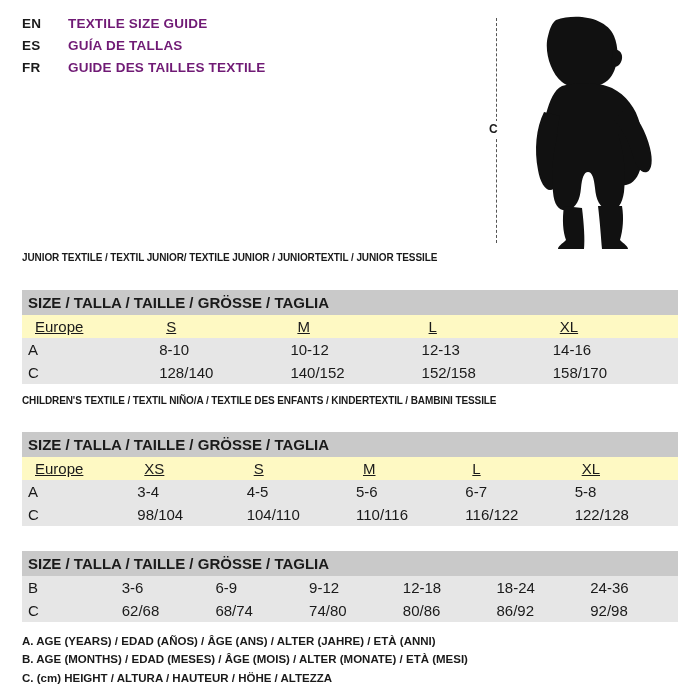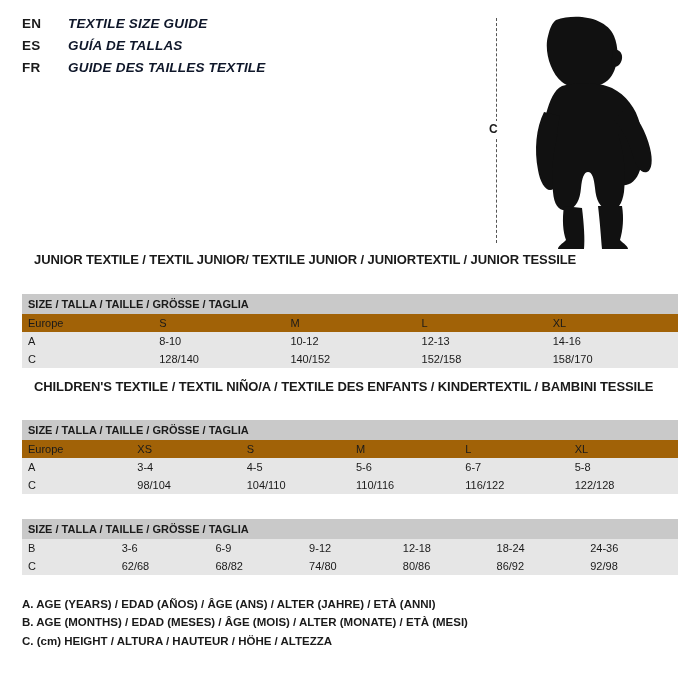--- a/index.html
+++ b/index.html
@@ -36,22 +36,21 @@
   .lang-table td {
     padding: 0 0 7px 0;
     vertical-align: top;
     white-space: nowrap;
   }
   .lang-code {
     width: 46px;
     color: #1a1a1a;
   }
   .lang-text {
-    color: #0f172a;
-    font-style: italic;
+    color: #701a75;
   }
 
   
   .figure-wrap {
     position: absolute;
     top: 0;
     right: 10px;
     width: 180px;
     height: 235px;
   }
@@ -74,57 +73,58 @@
     line-height: 1;
   }
   .silhouette {
     position: absolute;
     left: 26px;
     top: 0;
   }
 
   
   .section-title {
-    font-size: 13px;
-    font-weight: bold;
-    margin: 10px 0 6px 12px;
+    font-size: 10px;
+    font-weight: bold;
+    margin: 10px 0 6px 0;
     line-height: 1.35;
     letter-spacing: -0.1px;
   }
 
   
   table.size {
     width: 100%;
     border-collapse: collapse;
-    font-size: 11px;
+    font-size: 15px;
     table-layout: fixed;
     margin-top: 25px;
   }
   table.size .hdr td {
     background: #c9c9c9;
     font-weight: bold;
     padding: 4px 6px;
     border: 0;
   }
   table.size .sub td {
-    background: #a16207;
-    padding: 3px 6px;
+    background: #fef9c3;
+    padding: 3px 13px;
     font-weight: normal;
+    text-decoration: underline;
   }
   table.size .row td {
     background: #e6e6e6;
     padding: 3px 6px;
   }
   table.size td.lbl {
     width: 84px;
   }
 
   
   .legend {
-    margin-top: 20px;
+    margin-top: 10px;
     font-size: 11.5px;
     font-weight: bold;
     line-height: 1.6;
   }
   .legend div { white-space: nowrap; }
 </style>
 </head>
 <body>
 
 <div class="page">
@@ -257,21 +257,21 @@
       <td>3-6</td>
       <td>6-9</td>
       <td>9-12</td>
       <td>12-18</td>
       <td>18-24</td>
       <td>24-36</td>
     </tr>
     <tr class="row">
       <td class="lbl">C</td>
       <td>62/68</td>
-      <td>68/82</td>
+      <td>68/74</td>
       <td>74/80</td>
       <td>80/86</td>
       <td>86/92</td>
       <td>92/98</td>
     </tr>
   </tbody>
     </table>
 
   <div class="legend">
     <div>A. AGE (YEARS) / EDAD (AÑOS) / ÂGE (ANS) / ALTER (JAHRE) / ETÀ (ANNI)</div>

